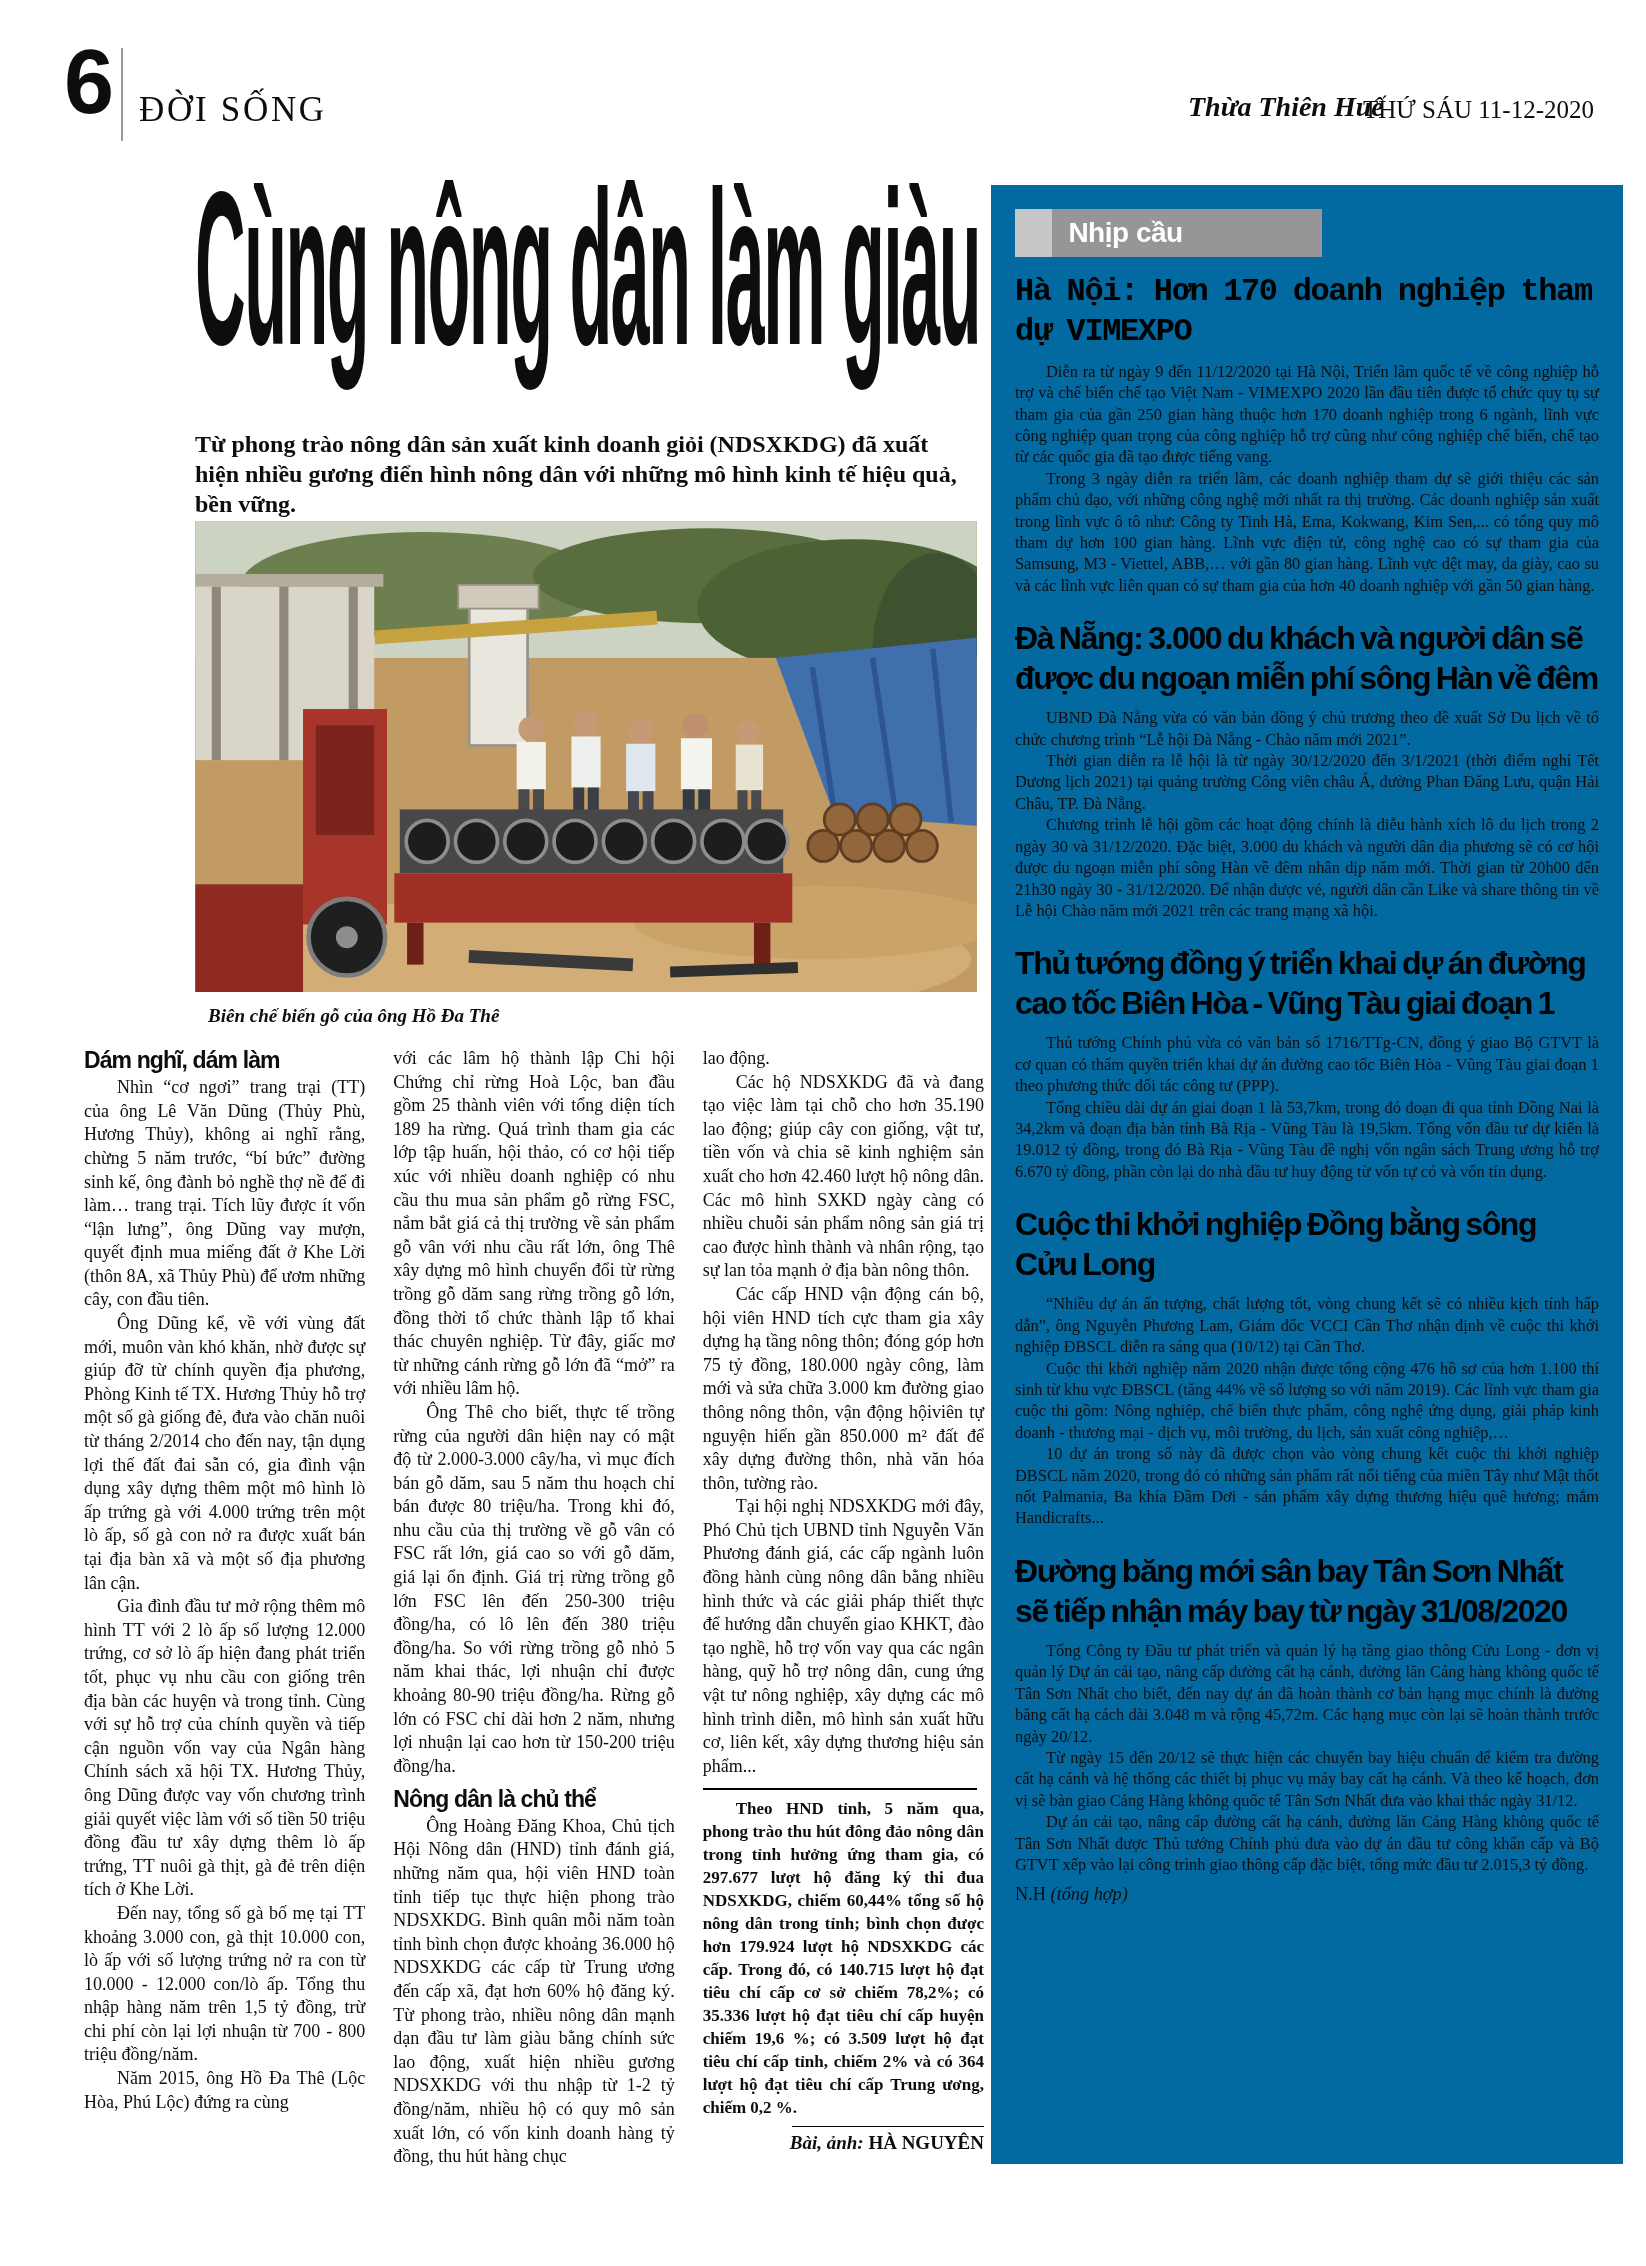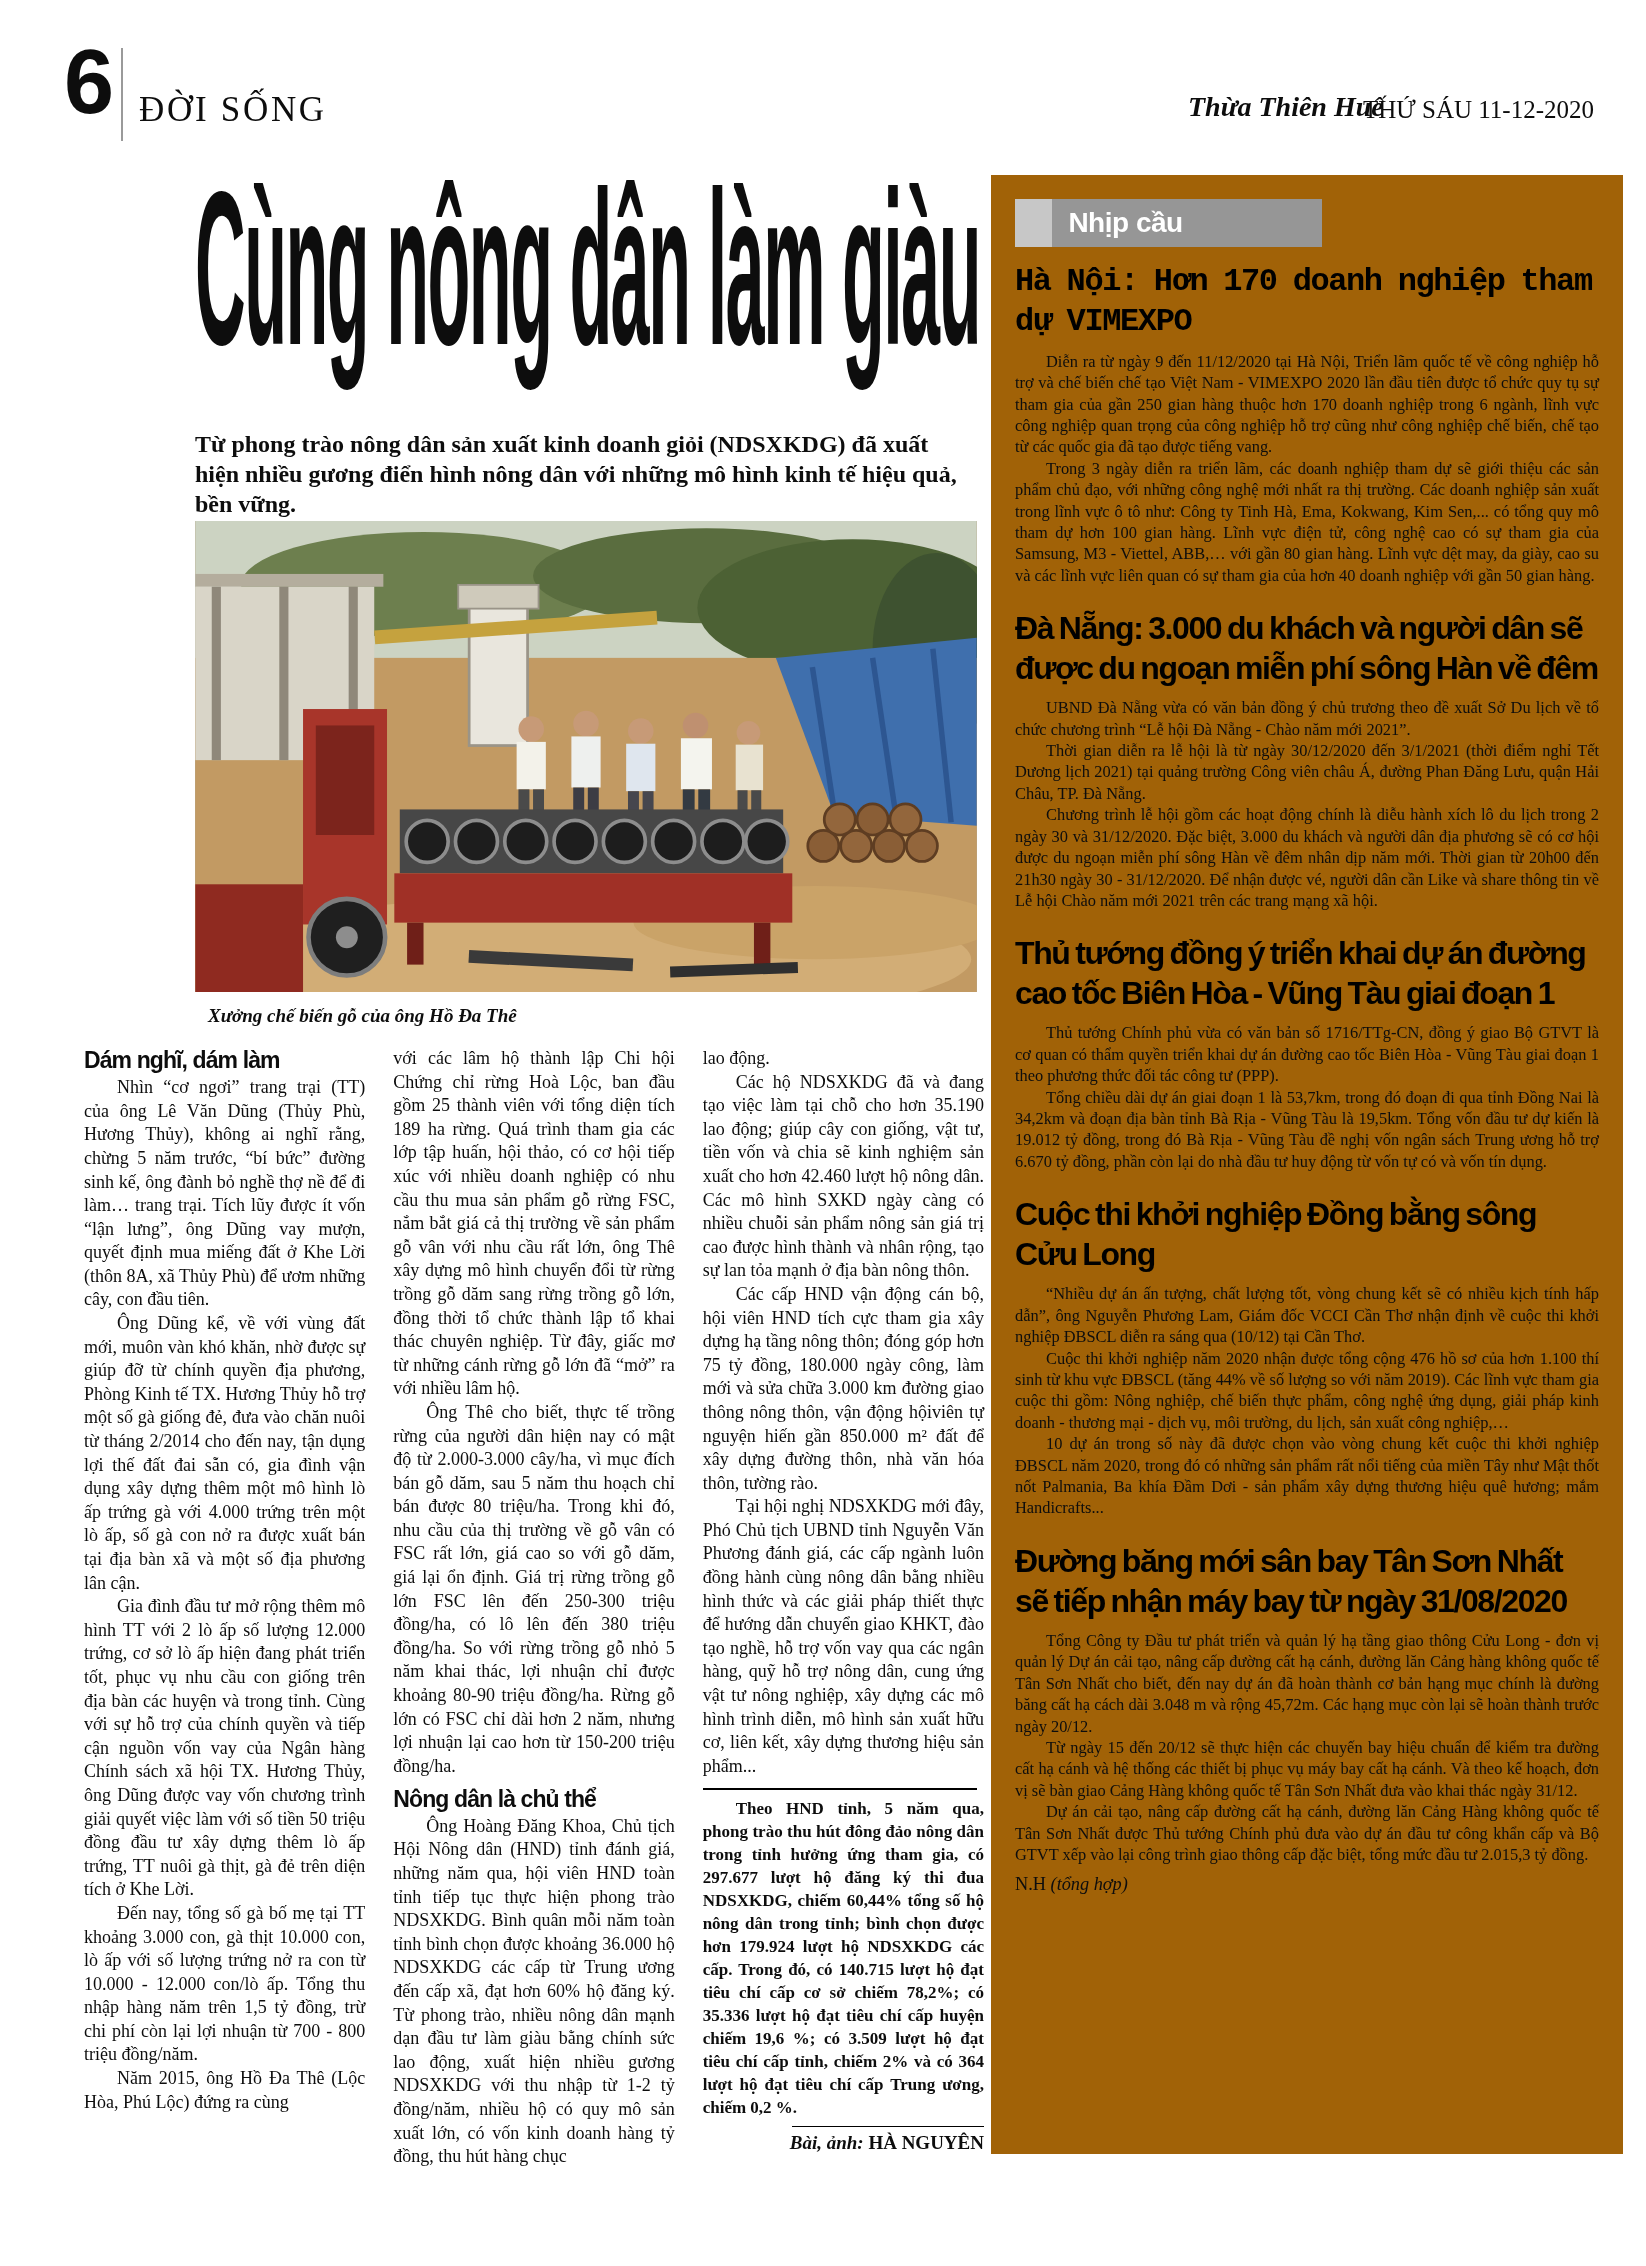--- a/index.html
+++ b/index.html
@@ -33,22 +33,22 @@
   .colhead{margin:0 0 2.7px 0;font-family:"Liberation Sans",sans-serif;font-weight:bold;
     font-size:23px;letter-spacing:-0.9px;line-height:1.15;}
   .colhead.mt{margin-top:7.3px;}
   .footrule{width:274px;border-top:2.7px solid #000;margin:9.1px 0 7.3px 0;}
   .footnote{font-weight:bold;font-size:17px !important;line-height:23px !important;}
   .byline-rule{width:192px;border-top:1.8px solid #000;margin:7.3px 0 3.7px auto;}
   .main-byline{text-align:right !important;font-size:19px !important;text-indent:0 !important;}
   .b-label{font-style:italic;font-weight:bold;}
   .b-name{font-weight:bold;}
   
-  .sidebar{position:absolute;left:991px;top:175px;width:632px;height:1979px;
-    background:#a16207;box-sizing:border-box;padding:24px 24px 18.3px 24px;overflow:hidden;}
+  .sidebar{position:absolute;left:991px;top:185px;width:632px;height:1979px;
+    background:#0369a1;box-sizing:border-box;padding:24px 24px 18.3px 24px;overflow:hidden;}
   .tab{display:flex;width:307px;height:48px;margin-bottom:3.7px;}
   .tab-accent{width:37px;height:48px;background:#c7c7c7;}
   .tab-body{flex:1;background:#969696;color:#ffffff;font-family:"Liberation Sans",sans-serif;
     font-weight:bold;font-size:28px;line-height:48px;padding-left:16.4px;letter-spacing:-0.5px;}
   .sb-headline{margin:22px 0 9.1px 0;font-family:"Liberation Sans",sans-serif;font-weight:bold;
     font-size:32px;line-height:40px;letter-spacing:-1.4px;word-spacing:-1.8px;color:#000;}
   .sb-headline.first{margin-top:14.6px;font-family:Liberation Mono, monospace;}
   .sb-p{margin:0;font-size:16.4px;line-height:21.4px;text-align:justify;text-indent:31px;}
   .sb-byline{margin:9.1px 0 0 0;text-align:left;font-size:18.3px;font-weight:normal;}
   .sb-byline .note{font-style:italic;}
@@ -166,21 +166,21 @@
       <circle cx="742" cy="327" r="17" fill="#8a5e36" stroke="#5e3d22" stroke-width="3"></circle>
       <circle cx="778" cy="327" r="17" fill="#93663c" stroke="#5e3d22" stroke-width="3"></circle>
     </g>
 
     <rect x="0" y="398" width="118" height="118" fill="#8f2a20"></rect>
     <rect x="300" y="470" width="180" height="14" fill="#3a3a3a" transform="rotate(3 300 470)"></rect>
     <rect x="520" y="488" width="140" height="12" fill="#2f2f2f" transform="rotate(-2 520 488)"></rect>
   </svg>
 </figure>
 
-<figcaption class="caption">Xưởng chế biến gỗ của ông Hồ Đa Thê</figcaption>
+<figcaption class="caption">Biên chế biến gỗ của ông Hồ Đa Thê</figcaption>
 
 <div class="cols">
   <div class="col">
     <h3 class="colhead">Dám nghĩ, dám làm</h3>
     <p>Nhìn “cơ ngơi” trang trại (TT) của ông Lê Văn Dũng (Thủy Phù, Hương Thủy), không ai nghĩ rằng, chừng 5 năm trước, “bí bức” đường sinh kế, ông đành bỏ nghề thợ nề để đi làm… trang trại. Tích lũy được ít vốn “lận lưng”, ông Dũng vay mượn, quyết định mua miếng đất ở Khe Lời (thôn 8A, xã Thủy Phù) để ươm những cây, con đầu tiên.</p>
     <p>Ông Dũng kể, về với vùng đất mới, muôn vàn khó khăn, nhờ được sự giúp đỡ từ chính quyền địa phương, Phòng Kinh tế TX. Hương Thủy hỗ trợ một số gà giống đẻ, đưa vào chăn nuôi từ tháng 2/2014 cho đến nay, tận dụng lợi thế đất đai sẵn có, gia đình vận dụng xây dựng thêm một mô hình lò ấp trứng gà với 4.000 trứng trên một lò ấp, số gà con nở ra được xuất bán tại địa bàn xã và một số địa phương lân cận.</p>
     <p>Gia đình đầu tư mở rộng thêm mô hình TT với 2 lò ấp số lượng 12.000 trứng, cơ sở lò ấp hiện đang phát triển tốt, phục vụ nhu cầu con giống trên địa bàn các huyện và trong tỉnh. Cùng với sự hỗ trợ của chính quyền và tiếp cận nguồn vốn vay của Ngân hàng Chính sách xã hội TX. Hương Thủy, ông Dũng được vay vốn chương trình giải quyết việc làm với số tiền 50 triệu đồng đầu tư xây dựng thêm lò ấp trứng, TT nuôi gà thịt, gà đẻ trên diện tích ở Khe Lời.</p>
     <p>Đến nay, tổng số gà bố mẹ tại TT khoảng 3.000 con, gà thịt 10.000 con, lò ấp với số lượng trứng nở ra con từ 10.000 - 12.000 con/lò ấp. Tổng thu nhập hàng năm trên 1,5 tỷ đồng, trừ chi phí còn lại lợi nhuận từ 700 - 800 triệu đồng/năm.</p>
     <p>Năm 2015, ông Hồ Đa Thê (Lộc Hòa, Phú Lộc) đứng ra cùng</p>
   </div>

